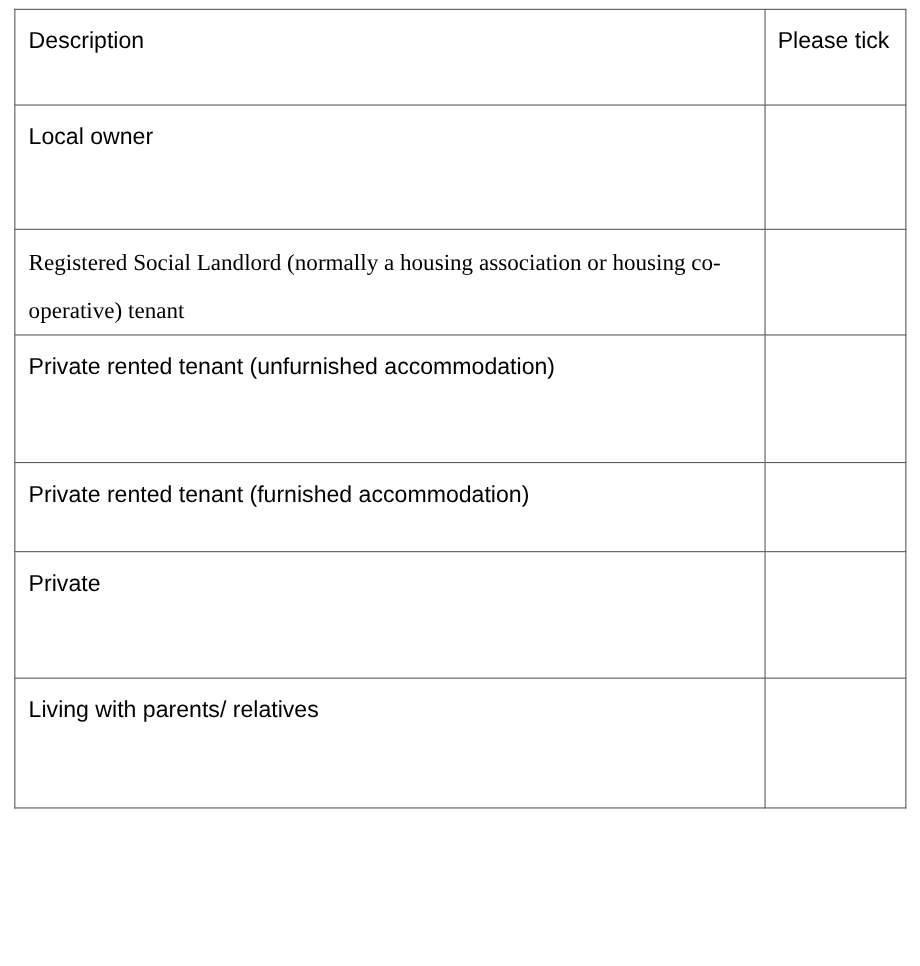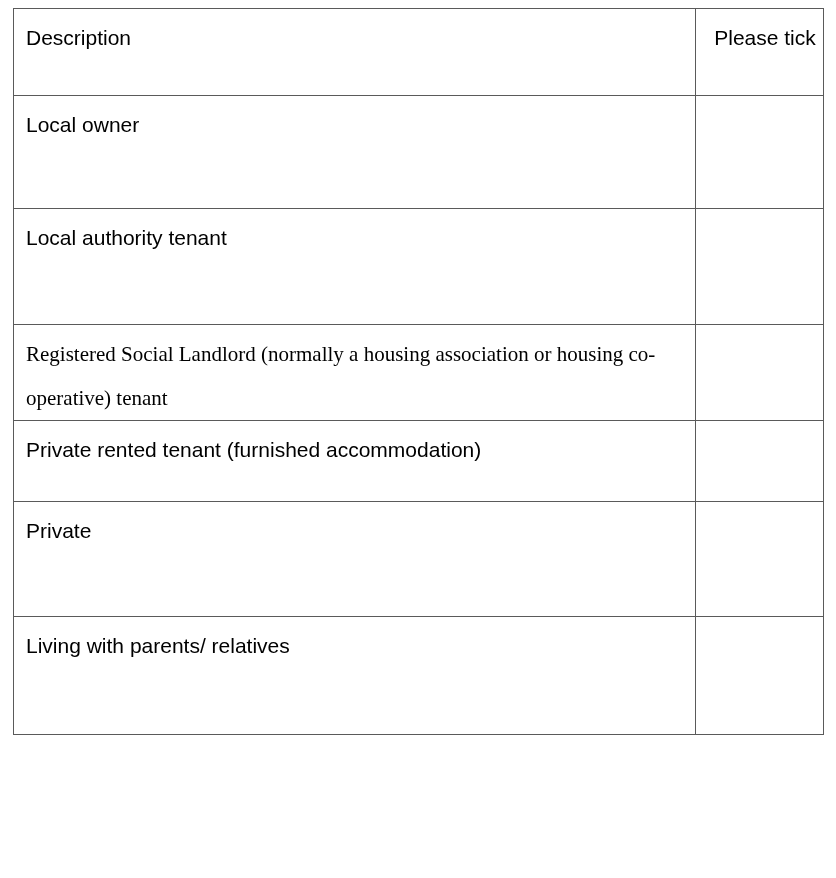--- a/index.html
+++ b/index.html
@@ -38,21 +38,20 @@
     vertical-align: top;
     font-size: 21px;
     line-height: 44px;
     font-weight: normal;
     color: #000000;
     background: #ffffff;
     box-sizing: border-box;
   }
   .tick-table td.tick-cell {
     padding-left: 11px;
-    text-align: center;
   }
   .cell-text {
     display: block;
     font-size: 21px;
     line-height: 44px;
     white-space: pre-line;
   }
   
   tr.r-header td { height: 87px; }
   tr.r-1 td { height: 113px; }
@@ -85,38 +84,38 @@
 
       <tr class="r-1">
         <td>
           <span class="cell-text">Local owner</span>
         </td>
         <td class="tick-cell">
           <span class="cell-text"></span>
         </td>
       </tr>
 
-      <tr class="r-2">
-        <td>
-          <span class="cell-text">Local authority tenant</span>
-        </td>
-        <td class="tick-cell">
-          <span class="cell-text"></span>
-        </td>
-      </tr>
 
       <tr class="r-3">
         <td>
           <span class="cell-text">Registered Social Landlord (normally a housing association or housing co-operative) tenant</span>
         </td>
         <td class="tick-cell">
           <span class="cell-text"></span>
         </td>
       </tr>
 
+      <tr class="r-4">
+        <td>
+          <span class="cell-text">Private rented tenant (unfurnished accommodation)</span>
+        </td>
+        <td class="tick-cell">
+          <span class="cell-text"></span>
+        </td>
+      </tr>
 
       <tr class="r-5">
         <td>
           <span class="cell-text">Private rented tenant (furnished accommodation)</span>
         </td>
         <td class="tick-cell">
           <span class="cell-text"></span>
         </td>
       </tr>
 

